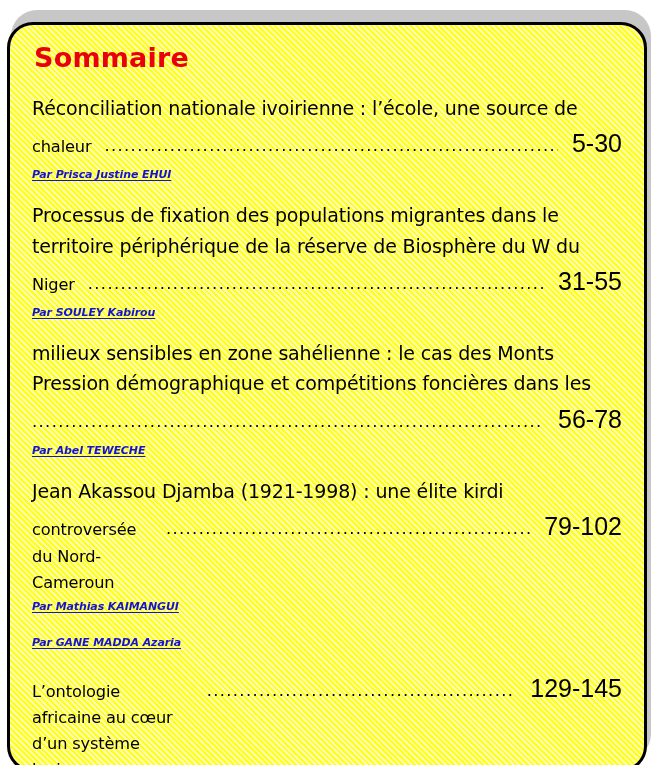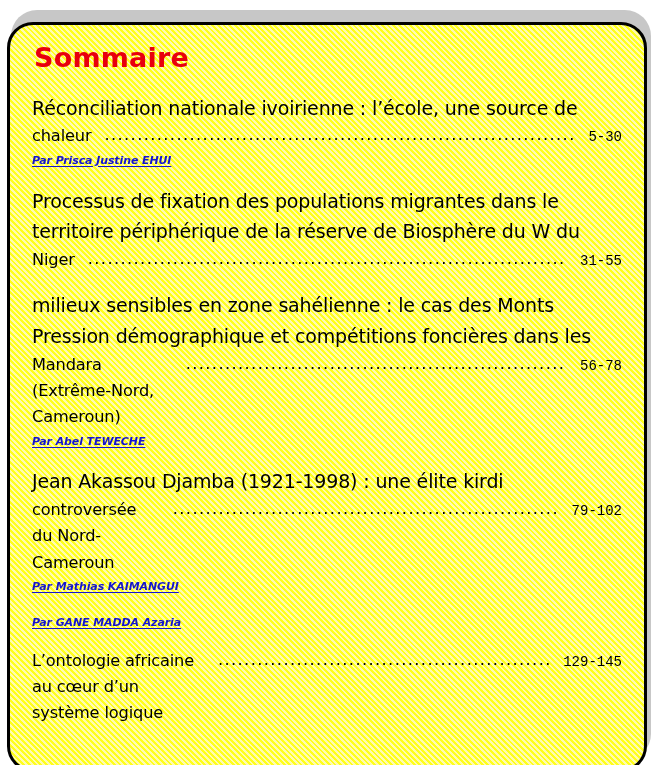--- a/index.html
+++ b/index.html
@@ -122,22 +122,22 @@
     color: #000000;
     position: relative;
     top: -1px;
   }
   .leader::before {
     content: "........................................................................................................................";
   }
 
   .entry-pages {
     flex: 0 0 auto;
-    font-family: Liberation Mono, monospace;
-    font-size: 14px;
+    font-family: Liberation Sans, sans-serif;
+    font-size: 25px;
     color: #000000;
     white-space: nowrap;
     padding-left: 1px;
     letter-spacing: 0px;
   }
 
   
   .entry-title-pre {
     color: #000000;
     font-family: "DejaVu Sans", sans-serif;
@@ -182,26 +182,26 @@
             <div><span class="entry-author">Par Prisca Justine EHUI</span></div>
           </li>
           <li class="toc-entry">
             <div class="entry-title-pre">Processus de fixation des populations migrantes dans le</div>
             <div class="entry-title-pre">territoire périphérique de la réserve de Biosphère du W du</div>
             <div class="entry-title-line">
               <span class="entry-title-text">Niger</span>
               <span class="leader"></span>
               <span class="entry-pages">31-55</span>
             </div>
+            <div><span class="entry-author">Par SOULEY Kabirou</span></div>
           </li>
           <li class="toc-entry">
             <div class="entry-title-pre">milieux sensibles en zone sahélienne : le cas des Monts</div>
             <div class="entry-title-pre">Pression démographique et compétitions foncières dans les</div>
             <div class="entry-title-line">
-              <span class="entry-title-text">Mandara (Extrême-Nord, Cameroun)</span>
               <span class="leader"></span>
               <span class="entry-pages">56-78</span>
             </div>
             <div><span class="entry-author">Par Abel TEWECHE</span></div>
           </li>
           <li class="toc-entry">
             <div class="entry-title-pre">Jean Akassou Djamba (1921-1998) : une élite kirdi</div>
             <div class="entry-title-line">
               <span class="entry-title-text">controversée du Nord-Cameroun</span>
               <span class="leader"></span>

